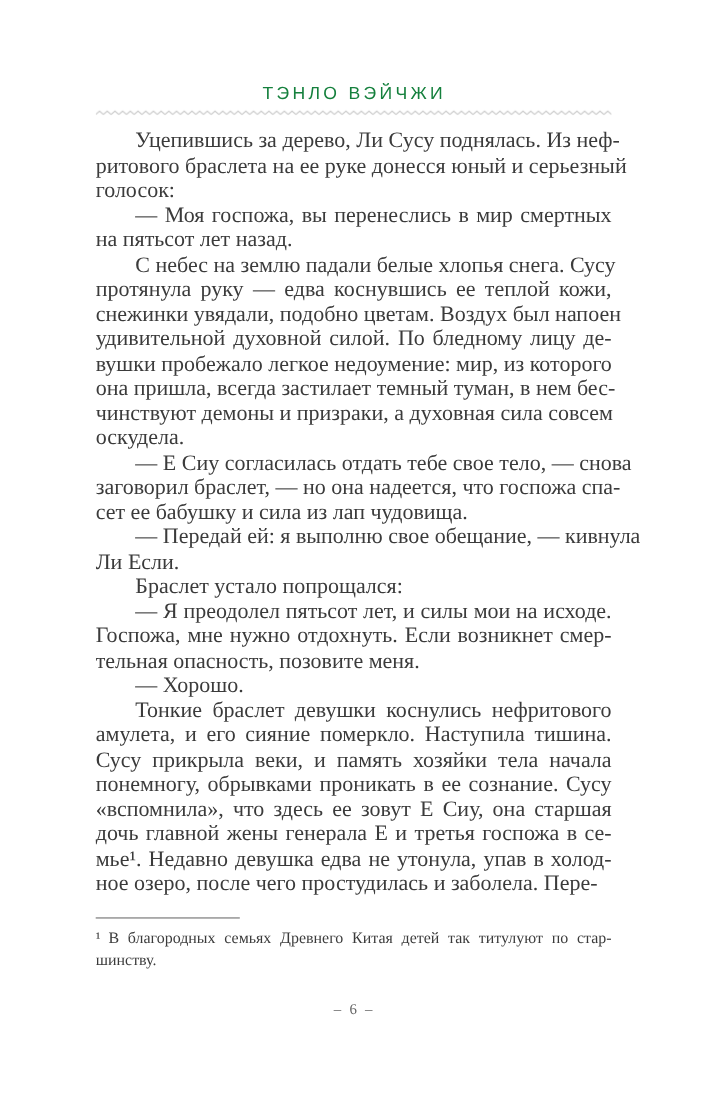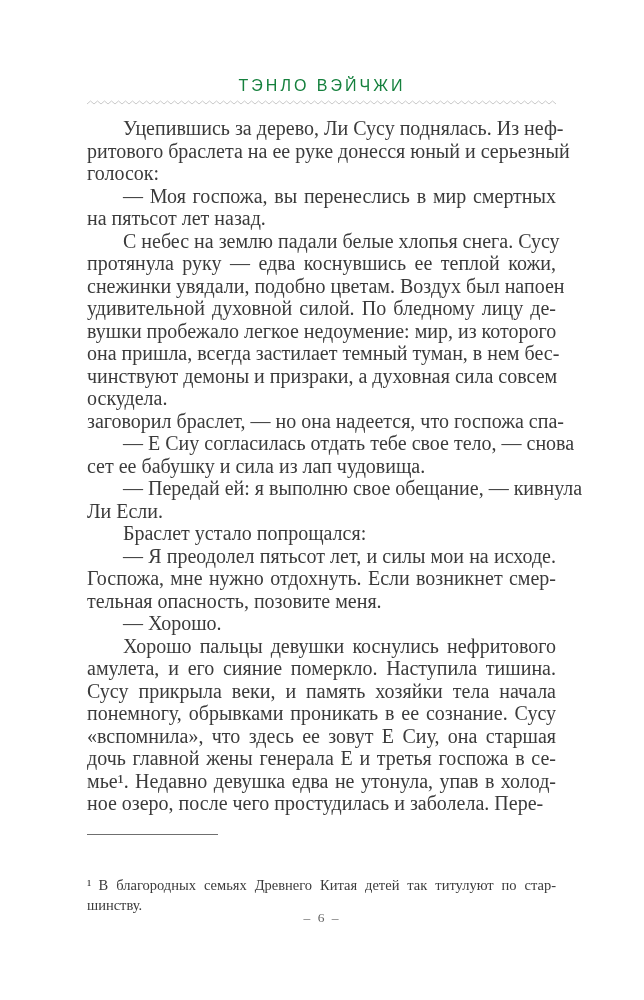--- a/index.html
+++ b/index.html
@@ -115,53 +115,53 @@
         <div class="line first">С небес на землю падали белые хлопья снега. Сусу</div>
         <div class="line">протянула руку — едва коснувшись ее теплой кожи,</div>
         <div class="line">снежинки увядали, подобно цветам. Воздух был напоен</div>
         <div class="line">удивительной духовной силой. По бледному лицу де-</div>
         <div class="line">вушки пробежало легкое недоумение: мир, из которого</div>
         <div class="line">она пришла, всегда застилает темный туман, в нем бес-</div>
         <div class="line">чинствуют демоны и призраки, а духовная сила совсем</div>
         <div class="line last">оскудела.</div>
       </div>
       <div class="para">
+        <div class="line first">— Е Сиу согласилась отдать тебе свое тело, — снова</div>
         <div class="line">заговорил браслет, — но она надеется, что госпожа спа-</div>
-        <div class="line first">— Е Сиу согласилась отдать тебе свое тело, — снова</div>
         <div class="line last">сет ее бабушку и сила из лап чудовища.</div>
       </div>
       <div class="para">
         <div class="line first">— Передай ей: я выполню свое обещание, — кивнула</div>
         <div class="line last">Ли Если.</div>
       </div>
       <div class="para">
         <div class="line first last">Браслет устало попрощался:</div>
       </div>
       <div class="para">
         <div class="line first">— Я преодолел пятьсот лет, и силы мои на исходе.</div>
         <div class="line">Госпожа, мне нужно отдохнуть. Если возникнет смер-</div>
         <div class="line last">тельная опасность, позовите меня.</div>
       </div>
       <div class="para">
         <div class="line first last">— Хорошо.</div>
       </div>
       <div class="para">
-        <div class="line first">Хорошо пальцы девушки коснулись нефритового</div>
+        <div class="line first">Тонкие браслет девушки коснулись нефритового</div>
         <div class="line">амулета, и его сияние померкло. Наступила тишина.</div>
         <div class="line">Сусу прикрыла веки, и память хозяйки тела начала</div>
         <div class="line">понемногу, обрывками проникать в ее сознание. Сусу</div>
         <div class="line">«вспомнила», что здесь ее зовут Е Сиу, она старшая</div>
         <div class="line">дочь главной жены генерала Е и третья госпожа в се-</div>
         <div class="line">мье¹. Недавно девушка едва не утонула, упав в холод-</div>
         <div class="line last">ное озеро, после чего простудилась и заболела. Пере-</div>
       </div>
     </div>
 
   <div class="footnote-rule"></div>
 
   <div class="footnote">
-      <div class="fn-line first" style="padding-left: 0px; margin-top: 32px;">¹ В благородных семьях Древнего Китая детей так титулуют по стар-</div>
+      <div class="fn-line first" style="padding-left: 0px;">¹ В благородных семьях Древнего Китая детей так титулуют по стар-</div>
       <div class="fn-line last" style="padding-left: 0px;">шинству.</div>
     </div>
 
   <div class="page-number">– 6 –</div>
 
 </div>
 
 </body></html>

